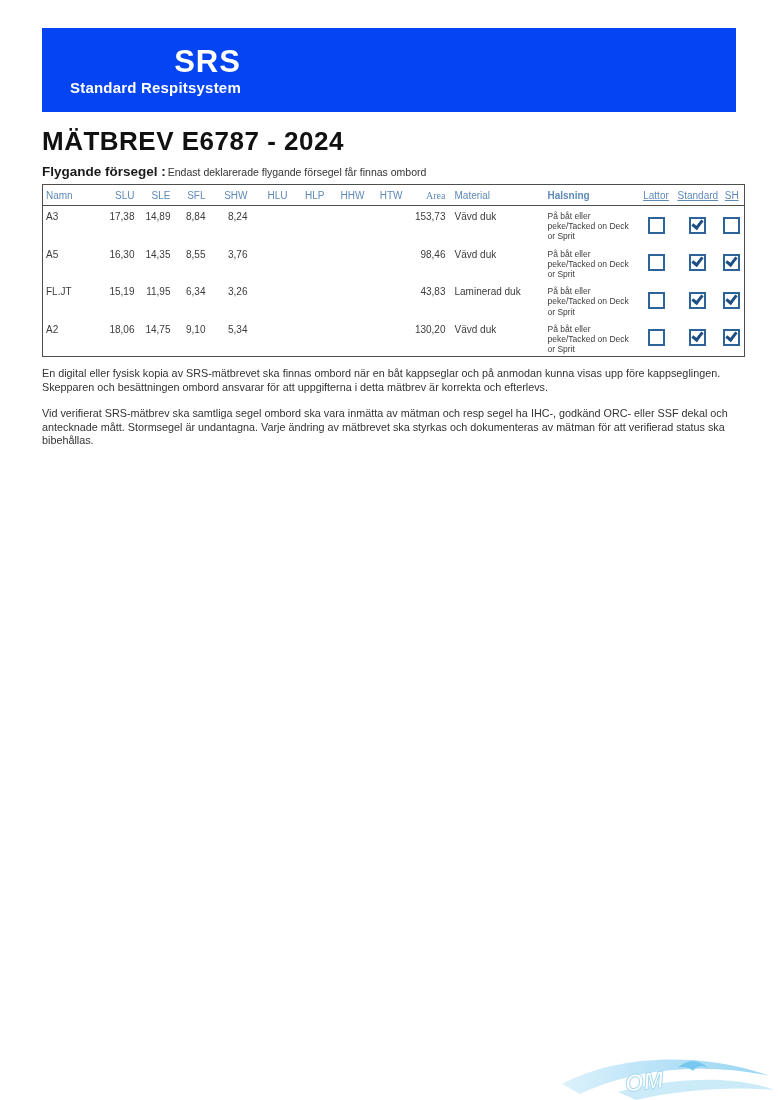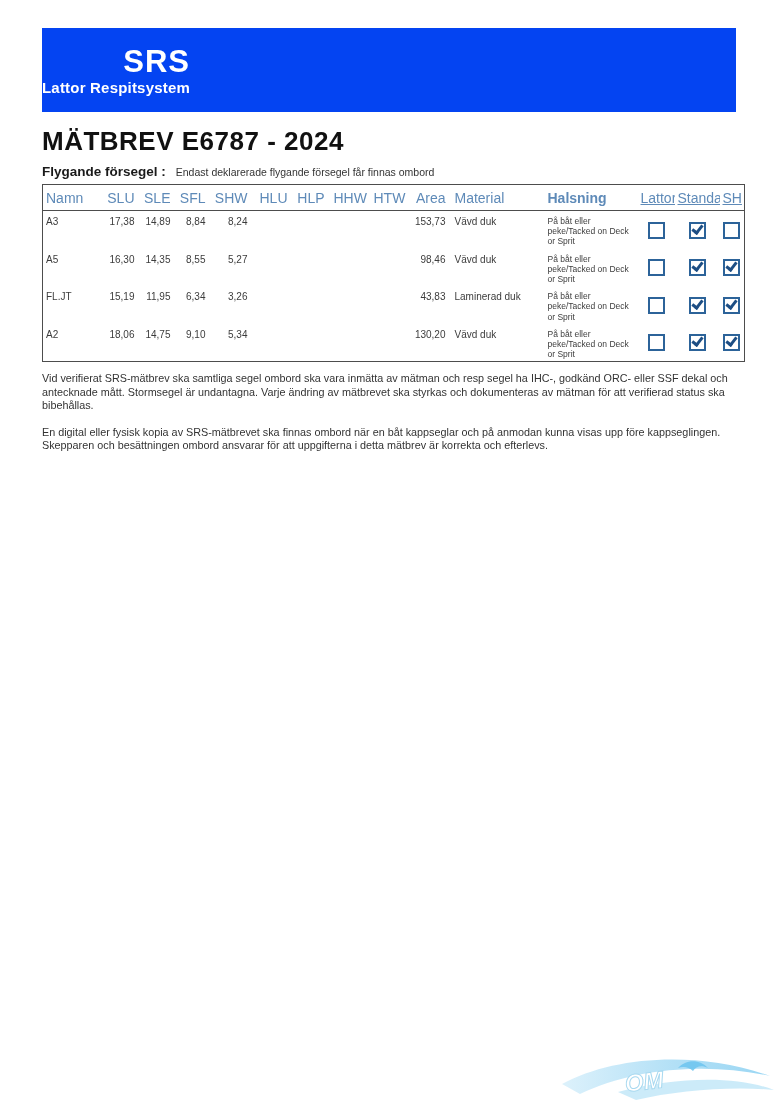--- a/index.html
+++ b/index.html
@@ -10,37 +10,37 @@
   .page{position:absolute;left:42px;top:28px;width:694px;}
 
   
   .banner{
     height:84px;background:#0444f2;display:flex;align-items:center;
     justify-content:space-between;color:#fff;
   }
   .org{display:flex;align-items:center;gap:12px;margin-left:42px;}
   .org-icon{width:50px;height:50px;display:block;}
   .org-name{font-weight:bold;font-size:15px;line-height:1.25;letter-spacing:.2px;}
-  .brand{text-align:right;margin-right:30px;line-height:1;}
+  .brand{text-align:right;margin-right:30px;line-height:1;margin-left:28px;}
   .brand-main{font-weight:bold;font-size:31px;letter-spacing:1px;}
   .brand-sub{font-weight:bold;font-size:15px;margin-top:3px;letter-spacing:.2px;}
 
   
   .doc-title{margin-top:14px;font-size:26px;font-weight:bold;color:#111;letter-spacing:.5px;}
-  .section-line{margin-top:7px;display:flex;align-items:baseline;gap:10px;}
+  .section-line{margin-top:7px;display:flex;align-items:baseline;gap:2px;}
   .section-label{font-size:13.5px;font-weight:bold;color:#1a1a1a;}
   .section-note{font-size:10.5px;color:#333;}
 
   
   table.sails{
     margin-top:5px;width:690px;border-collapse:collapse;table-layout:fixed;
     border:1px solid #4d4d4d;
   }
   .sails th{
-    font-size:14px;font-weight:normal;color:#5e8ab8;text-align:left;
+    font-size:10px;font-weight:normal;color:#5e8ab8;text-align:left;
     padding:5px 3px 4px 3px;border-bottom:1px solid #4d4d4d;white-space:nowrap;
     overflow:hidden;
   }
   .sails td{
     font-size:10px;color:#3c3c3c;vertical-align:top;padding:5px 3px 2px 3px;
     overflow:hidden;
   }
   .sails tr.datarow{height:34px;}
   .sails .num{text-align:right;padding-right:6px;}
   th.num{text-align:right;}
@@ -70,21 +70,21 @@
   .watermark{position:absolute;left:558px;top:1046px;width:220px;height:70px;}
 </style>
 </head>
 <body>
 
 <div class="page">
 
   <div class="banner" style="background: rgb(4, 68, 242);">
     <div class="brand">
       <div class="brand-main">SRS</div>
-      <div class="brand-sub">Lattor Respitsystem</div>
+      <div class="brand-sub">Standard Respitsystem</div>
     </div>
   </div>
 
   <div class="doc-title">MÄTBREV E6787 - 2024</div>
 
   <div class="section-line">
     <span class="section-label">Flygande försegel :</span>
     <span class="section-note">Endast deklarerade flygande försegel får finnas ombord</span>
   </div>
 
@@ -110,21 +110,21 @@
       <tr>
         <th style="color: rgb(94, 138, 184);">Namn</th>
         <th class="num" style="color: rgb(94, 138, 184);">SLU</th>
         <th class="num" style="color: rgb(94, 138, 184);">SLE</th>
         <th class="num" style="color: rgb(94, 138, 184);">SFL</th>
         <th class="num" style="color: rgb(94, 138, 184);">SHW</th>
         <th class="num" style="color: rgb(94, 138, 184);">HLU</th>
         <th class="num" style="color: rgb(94, 138, 184);">HLP</th>
         <th class="num" style="color: rgb(94, 138, 184);">HHW</th>
         <th class="num" style="color: rgb(94, 138, 184);">HTW</th>
-        <th class="num" style="color: rgb(94, 138, 184);">Area</th>
+        <th class="num" style="color: rgb(94, 138, 184); font-family: Liberation Serif, serif;">Area</th>
         <th style="color: rgb(94, 138, 184);">Material</th>
         <th style="color: rgb(94, 138, 184); font-weight: bold;">Halsning</th>
         <th class="c-check" style="color: rgb(94, 138, 184);">Lattor</th>
         <th class="c-check" style="color: rgb(94, 138, 184);">Standard</th>
         <th class="c-check" style="color: rgb(94, 138, 184);">SH</th>
       </tr>
     </thead>
     <tbody>
     <tr class="datarow">
       <td>A3</td>
@@ -142,21 +142,21 @@
       <td class="c-check"><span class="cb"></span></td>
       <td class="c-check"><span class="cb checked"></span></td>
       <td class="c-check"><span class="cb"></span></td>
     </tr>
 
     <tr class="datarow">
       <td>A5</td>
       <td class="num">16,30</td>
       <td class="num">14,35</td>
       <td class="num">8,55</td>
-      <td class="num">5,27</td>
+      <td class="num">3,76</td>
       <td class="num"></td>
       <td class="num"></td>
       <td class="num"></td>
       <td class="num"></td>
       <td class="num">98,46</td>
       <td>Vävd duk</td>
       <td class="c-halsning">På båt eller peke/Tacked on Deck or Sprit</td>
       <td class="c-check"><span class="cb"></span></td>
       <td class="c-check"><span class="cb checked"></span></td>
       <td class="c-check"><span class="cb checked"></span></td>
@@ -194,22 +194,22 @@
       <td>Vävd duk</td>
       <td class="c-halsning">På båt eller peke/Tacked on Deck or Sprit</td>
       <td class="c-check"><span class="cb"></span></td>
       <td class="c-check"><span class="cb checked"></span></td>
       <td class="c-check"><span class="cb checked"></span></td>
     </tr>
   </tbody>
   </table>
 
   <div class="legal">
+    <p>En digital eller fysisk kopia av SRS-mätbrevet ska finnas ombord när en båt kappseglar och på anmodan kunna visas upp före kappseglingen. Skepparen och besättningen ombord ansvarar för att uppgifterna i detta mätbrev är korrekta och efterlevs.</p>
     <p>Vid verifierat SRS-mätbrev ska samtliga segel ombord ska vara inmätta av mätman och resp segel ha IHC-, godkänd ORC- eller SSF dekal och antecknade mått. Stormsegel är undantagna. Varje ändring av mätbrevet ska styrkas och dokumenteras av mätman för att verifierad status ska bibehållas.</p>
-    <p>En digital eller fysisk kopia av SRS-mätbrevet ska finnas ombord när en båt kappseglar och på anmodan kunna visas upp före kappseglingen. Skepparen och besättningen ombord ansvarar för att uppgifterna i detta mätbrev är korrekta och efterlevs.</p>
   </div>
 
 </div>
 
 <svg class="watermark" viewBox="0 0 220 70">
   <defs>
     <linearGradient id="wg" x1="0" y1="0" x2="1" y2="0">
       <stop offset="0" stop-color="#d9f0fb"></stop>
       <stop offset="0.55" stop-color="#a9dcf5"></stop>
       <stop offset="1" stop-color="#8fd2f2"></stop>

